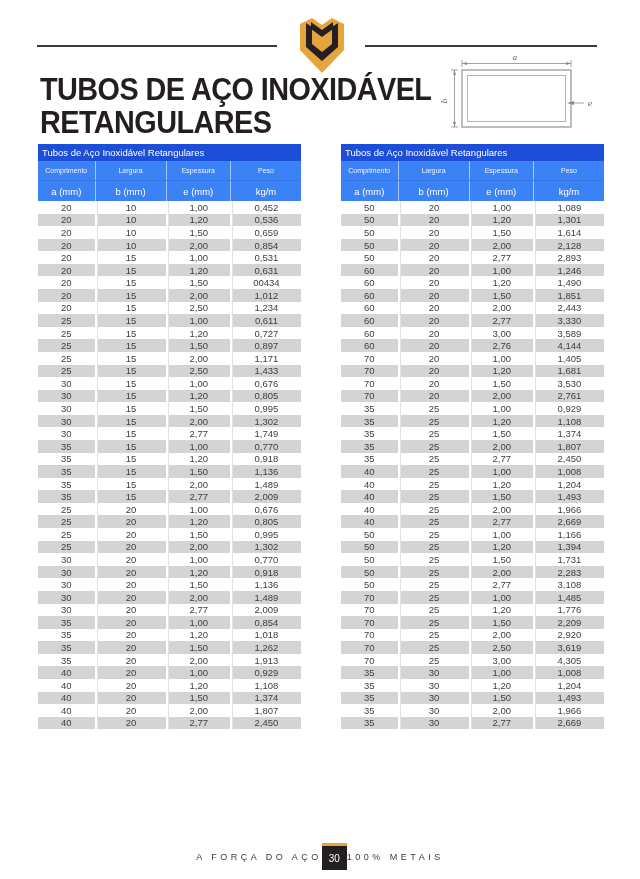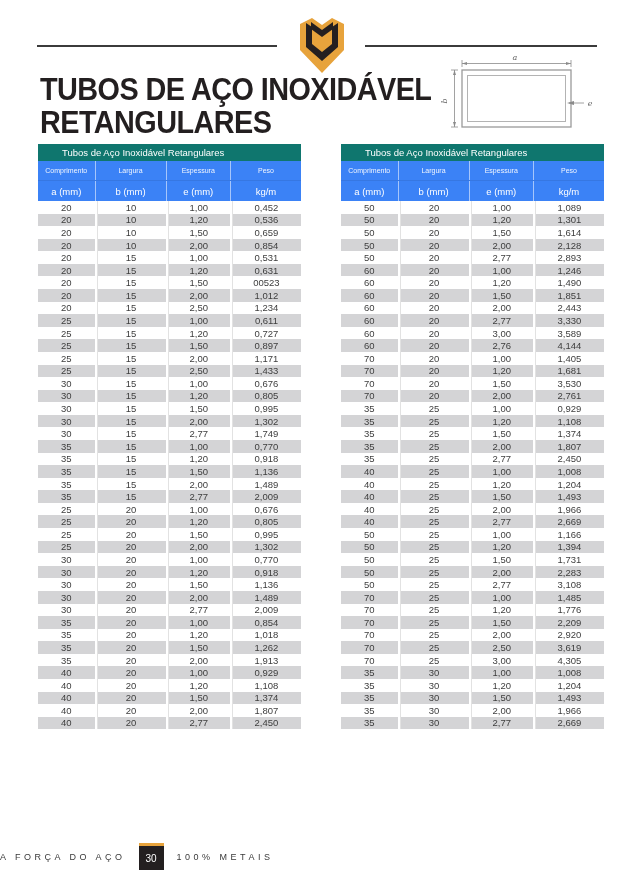--- a/index.html
+++ b/index.html
@@ -17,35 +17,35 @@
     white-space:nowrap;}
 
   
   .diagram{position:absolute;left:438px;top:52px;width:172px;height:84px;}
   .dim-label{font-family:"DejaVu Serif",serif;font-style:italic;font-size:8px;fill:#666;}
 
   
   .tbl{position:absolute;top:144px;width:263px;}
   .tbl.left{left:38px;}
   .tbl.right{left:341px;}
-  .tbl-title{height:17px;line-height:17px;background:#0f766e;color:#ffffff;font-size:9.5px;padding-left:24px;}
+  .tbl-title{height:17px;line-height:17px;background:#1d4ed8;color:#ffffff;font-size:9.5px;padding-left:4px;}
   .hrow{display:grid;grid-template-columns:21.5% 27% 24.5% 27%;background:#3b82f6;color:#ffffff;
     align-items:center;text-align:center;}
   .hrow.groups{height:19px;font-size:7px;color:rgba(255,255,255,.92);}
   .hrow.units{height:20px;font-size:9.5px;border-top:1px solid rgba(0,0,0,0.08);}
   .hrow>div + div{border-left:1px solid rgba(255,255,255,.55);height:100%;display:flex;align-items:center;justify-content:center;}
   .hrow>div:first-child{height:100%;display:flex;align-items:center;justify-content:center;}
   .tbody{height:528px;display:flex;flex-direction:column;}
   .trow{flex:1 1 0;display:grid;grid-template-columns:21.5% 27% 24.5% 27%;font-size:9.5px;color:#3d3d3d;}
   .trow:nth-child(even){background:#d4d4d6;}
   .tcell{display:flex;align-items:center;justify-content:center;}
   .tcell + .tcell{border-left:2px solid #fff;box-shadow:inset 1px 0 0 0 #e2e2e2;}
 
   
-  .footer{position:absolute;left:0;top:843px;width:640px;display:flex;align-items:center;gap:13px;}
+  .footer{position:absolute;left:0;top:843px;width:640px;display:flex;align-items:center;justify-content:center;}
   .footer .ftext{font-size:9px;letter-spacing:3.5px;color:#3a3a3a;}
   .page-box{width:25px;height:24px;background:#231f20;border-top:3px solid #e7a33c;color:#ffffff;
     font-size:10px;display:flex;align-items:center;justify-content:center;}
 </style>
 </head>
 <body>
 
 <div class="rule rule-left"></div>
 <div class="rule rule-right"></div>
 
@@ -128,21 +128,21 @@
       <div class="trow">
         <div class="tcell">20</div>
         <div class="tcell">15</div>
         <div class="tcell">1,20</div>
         <div class="tcell">0,631</div>
       </div>
       <div class="trow">
         <div class="tcell">20</div>
         <div class="tcell">15</div>
         <div class="tcell">1,50</div>
-        <div class="tcell">00523</div>
+        <div class="tcell">00434</div>
       </div>
       <div class="trow">
         <div class="tcell">20</div>
         <div class="tcell">15</div>
         <div class="tcell">2,00</div>
         <div class="tcell">1,012</div>
       </div>
       <div class="trow">
         <div class="tcell">20</div>
         <div class="tcell">15</div>

